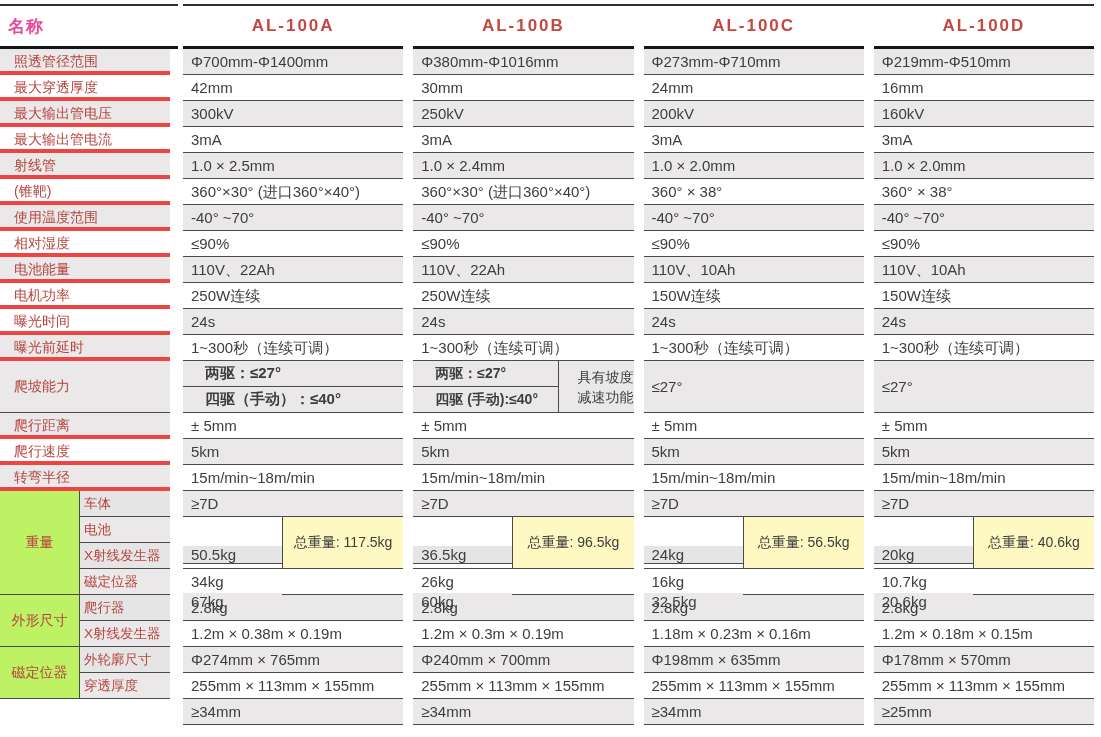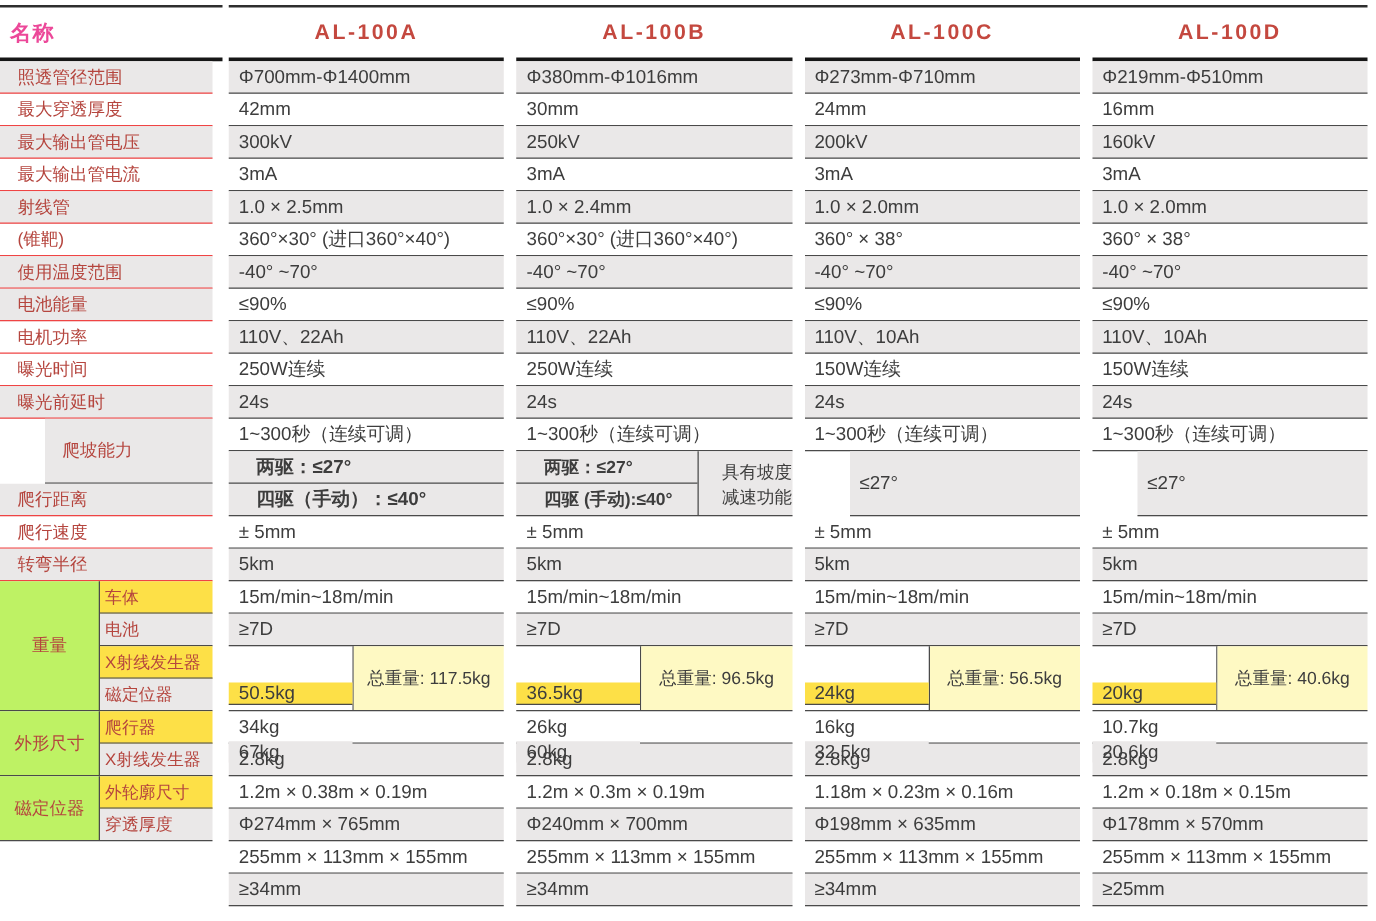--- a/index.html
+++ b/index.html
@@ -8,48 +8,48 @@
   
   .toprule{height:2px;background:#2e2e2e;}
   .thickrule{height:3px;background:#161616;}
   .hdrzone{height:40px;display:flex;align-items:center;}
   
   .labelcol{width:183px;flex:none;}
   .labelcol .toprule{width:178px;}
   .labelcol .thickrule{width:178px;}
   .namehdr{color:#ec4899;font-size:17px;font-weight:bold;padding-left:8px;letter-spacing:1px;}
   .lrows{width:170px;}
-  .lr{height:26px;line-height:25px;box-sizing:border-box;border-bottom:1px solid #ef4444;
+  .lr{height:26px;line-height:25px;box-sizing:border-box;border-bottom:4px solid #ef4444;
       padding-left:14px;color:#b5453e;font-size:14px;white-space:nowrap;overflow:hidden;}
   .grp{display:flex;border-bottom:1px solid #4a4a4a;box-sizing:border-box;}
   .gc{width:79px;flex:none;border-right:1px solid #4a4a4a;background:#bef264;display:flex;
       align-items:center;justify-content:center;color:#b5453e;font-size:14px;}
   .gs{flex:1;display:flex;flex-direction:column;}
   .sl{height:26px;line-height:25px;box-sizing:border-box;border-bottom:1px solid #4a4a4a;
       padding-left:4px;color:#b5453e;font-size:13.5px;white-space:nowrap;overflow:hidden;}
   .sl.last{height:25px;border-bottom:none;}
   
   .dataarea{flex:1;margin-right:7px;}
   .cols{display:flex;gap:10px;}
   .col{flex:1;min-width:0;}
   .hdr{height:40px;display:flex;align-items:center;justify-content:center;color:#c4483f;
        font-size:17px;font-weight:bold;letter-spacing:2px;}
   .r{height:26px;line-height:25px;box-sizing:border-box;border-bottom:1px solid #4a4a4a;
      padding-left:8px;color:#3d3d3d;font-size:15px;white-space:nowrap;overflow:hidden;}
   .g{background:#eae8e8;}
-  .w{background:#fde047;}
+  .w{background:#e5e5e5;}
   .r2{height:52px;box-sizing:border-box;border-bottom:1px solid #4a4a4a;font-size:15px;color:#3d3d3d;}
   .r2.stack{display:flex;flex-direction:column;}
   .half{flex:1;display:flex;align-items:center;padding-left:22px;white-space:nowrap;overflow:hidden;font-weight:bold;}
   .half.hb{border-bottom:1px solid #4a4a4a;}
   .r2.srow{display:flex;flex-direction:row;}
   .cleft{width:66%;box-sizing:border-box;border-right:1px solid #4a4a4a;display:flex;flex-direction:column;font-size:14px;}
   .cright{flex:1;display:flex;flex-direction:column;align-items:flex-end;justify-content:center;
           font-size:14px;line-height:20px;color:#3d3d3d;}
-  .r2.cen{display:flex;align-items:center;padding-left:8px;margin-left:36px;}
+  .r2.cen{display:flex;align-items:center;padding-left:8px;}
   .wb{height:52px;box-sizing:border-box;border-bottom:1px solid #4a4a4a;display:flex;}
   .wleft{width:100px;flex:none;box-sizing:border-box;border-right:1px solid #4a4a4a;display:flex;flex-direction:column;}
   .wl{flex:1;display:flex;align-items:center;padding-left:8px;font-size:15px;color:#3d3d3d;white-space:nowrap;margin-top:29px;}
   .wl.hb{border-bottom:1px solid #4a4a4a;}
   .wright{flex:1;display:flex;align-items:center;justify-content:center;font-size:14px;color:#3d3d3d;
           background:#fef9c3;white-space:nowrap;text-align:right;}
 </style>
 </head>
 <body>
 
@@ -62,20 +62,21 @@
       </div>
     <div class="thickrule"></div>
     <div class="lrows">
       <div class="lr g">照透管径范围</div>
       <div class="lr">最大穿透厚度</div>
       <div class="lr g">最大输出管电压</div>
       <div class="lr">最大输出管电流</div>
       <div class="lr g">射线管</div>
       <div class="lr">(锥靶)</div>
       <div class="lr g">使用温度范围</div>
+      <div class="lr">相对湿度</div>
       <div class="lr g">电池能量</div>
       <div class="lr">电机功率</div>
       <div class="lr">曝光时间</div>
       <div class="lr g">曝光前延时</div>
       <div class="r2 g cen" style="color:#b5453e;font-size:14px;padding-left:14px;">爬坡能力</div>
       <div class="lr g">爬行距离</div>
       <div class="lr">爬行速度</div>
       <div class="lr g">转弯半径</div>
       <div class="grp">
         <div class="gc">重量</div>

